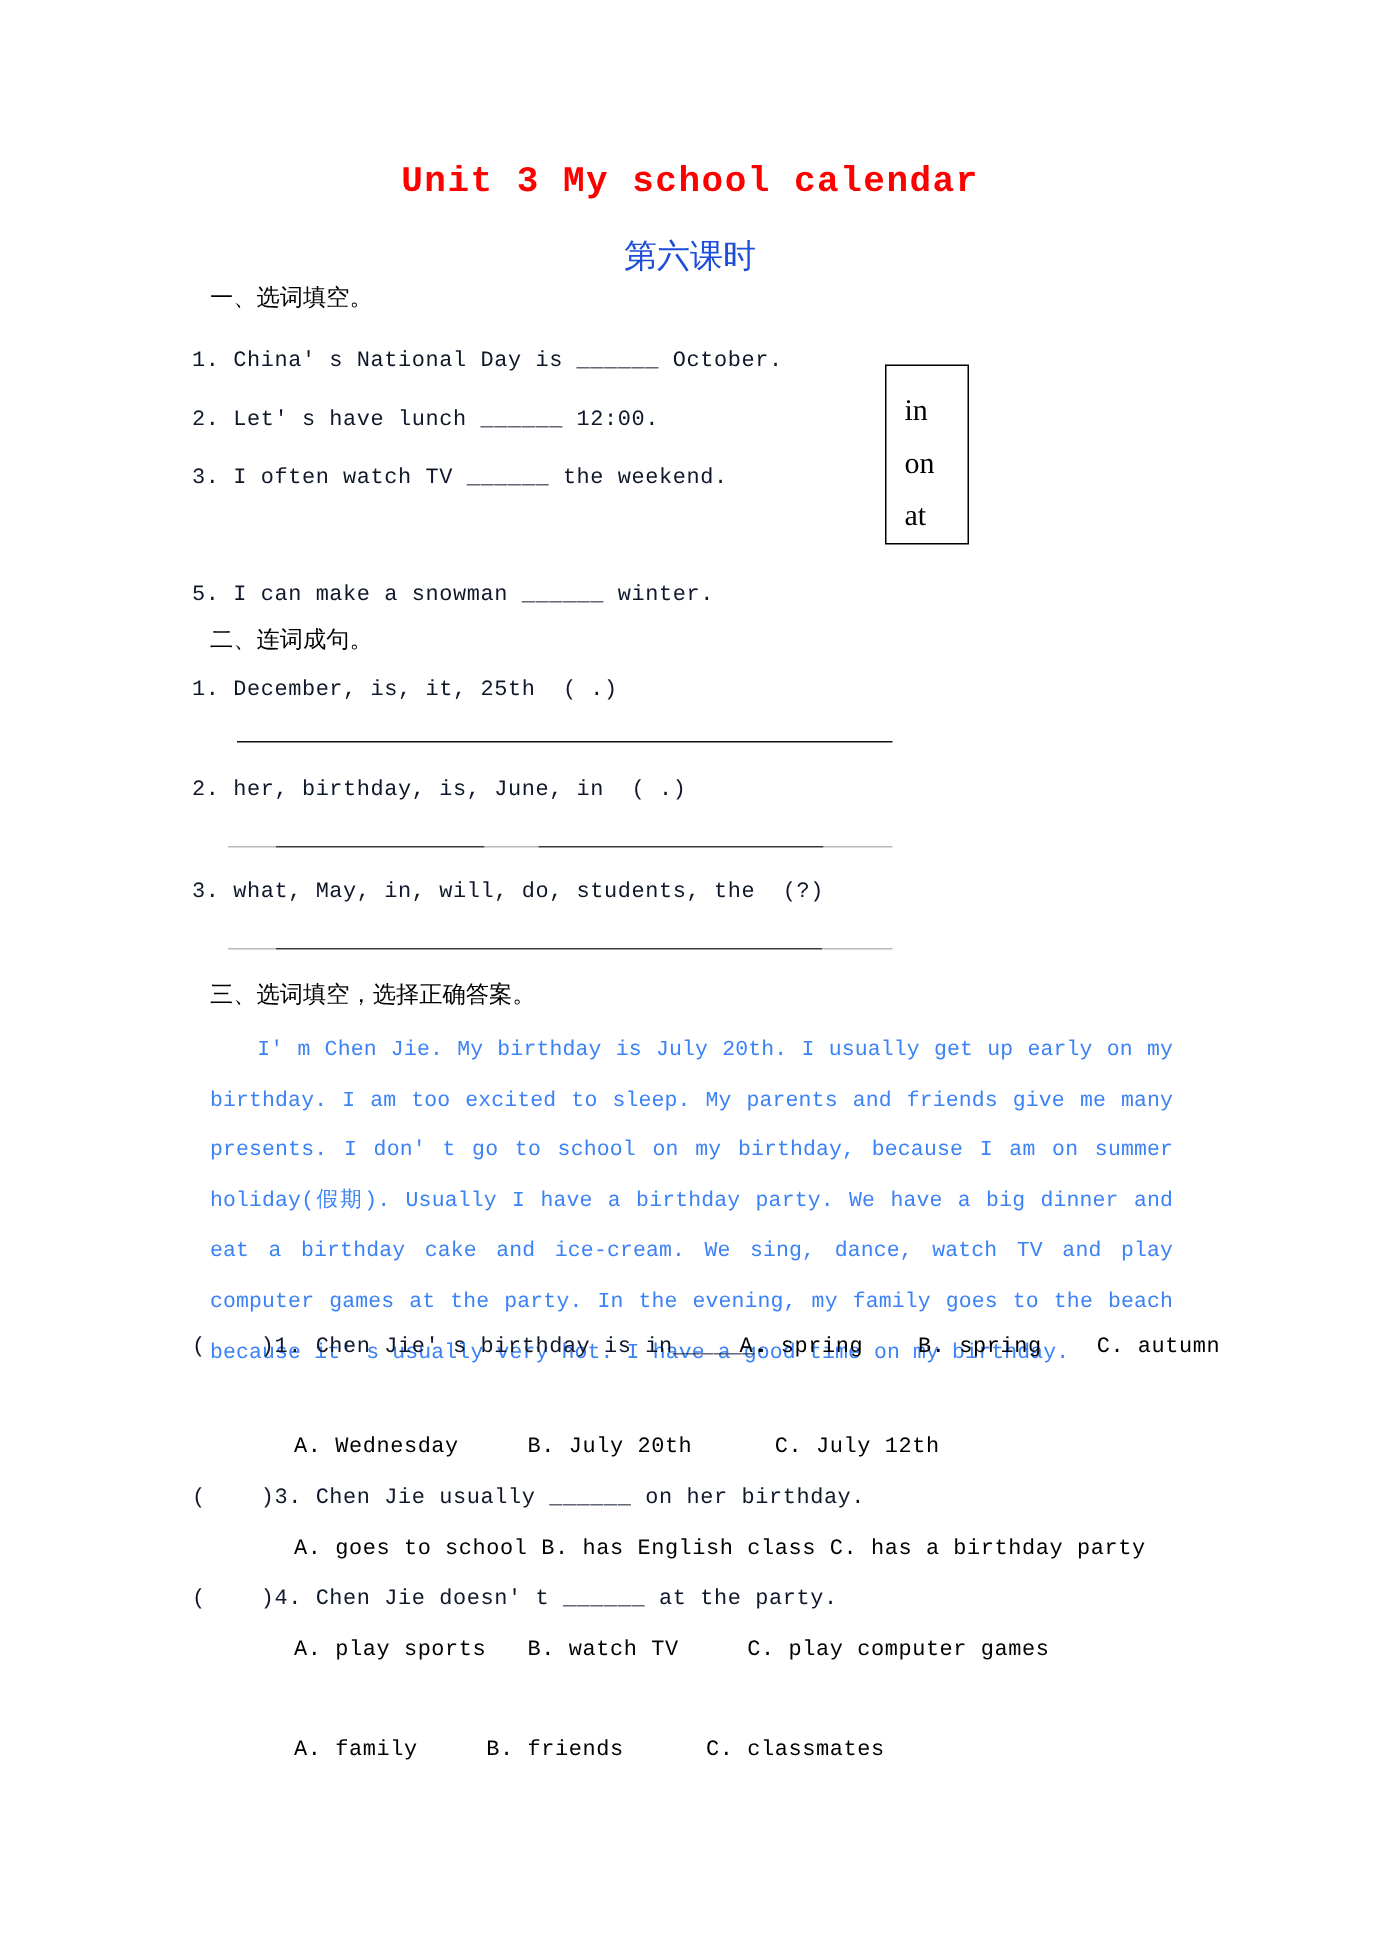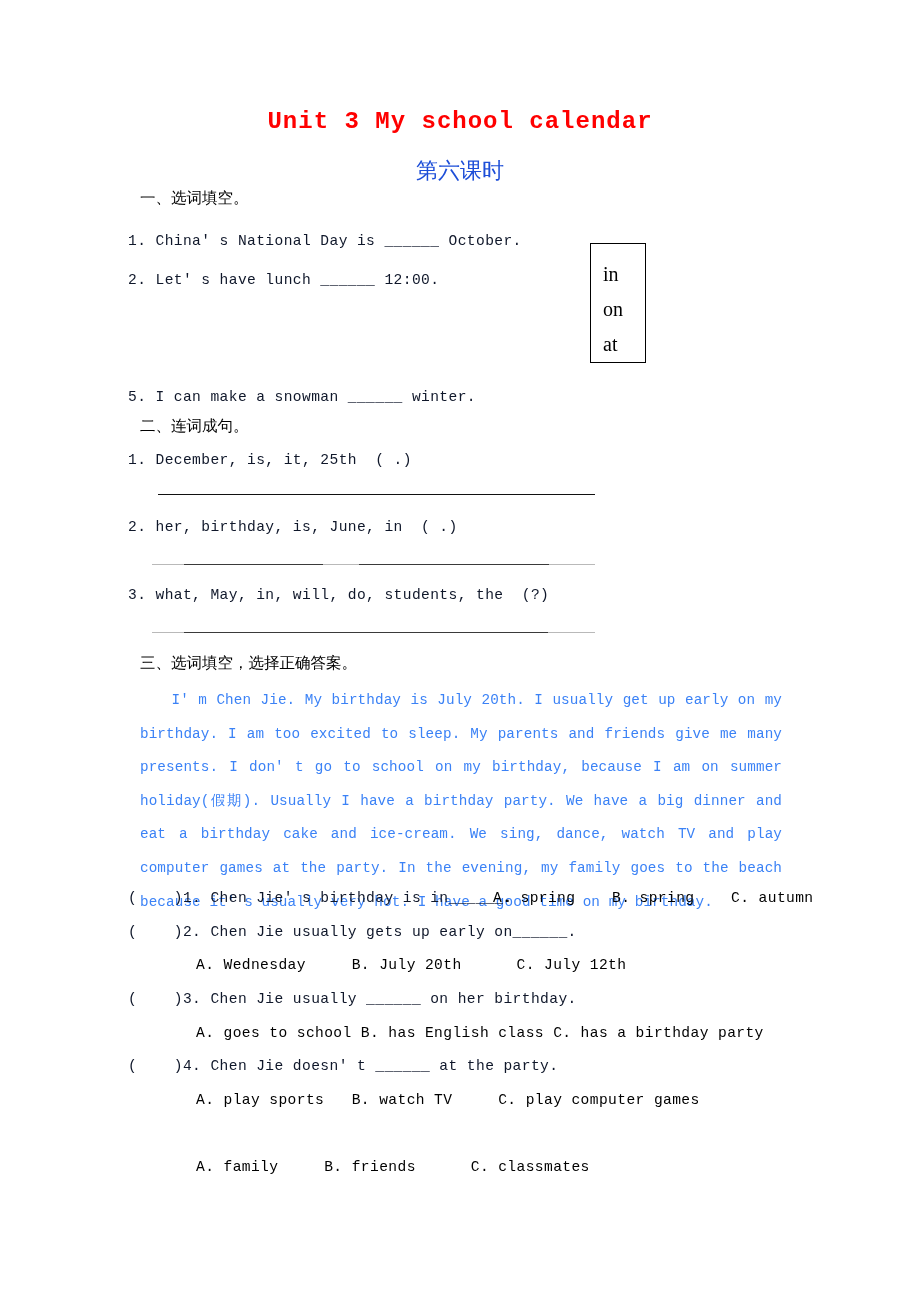--- a/index.html
+++ b/index.html
@@ -127,20 +127,21 @@
 
 <div class="page">
 
   <div class="doc-title">Unit 3 My school calendar</div>
   <div class="doc-subtitle">第六课时</div>
 
   <div class="abs sec-head" style="top:188px;">一、选词填空。</div>
 
   <div class="abs qline" style="top:233px;">1. China' s National Day is ______ October.</div>
   <div class="abs qline" style="top:272px;">2. Let' s have lunch ______ 12:00.</div>
+  <div class="abs qline" style="top:311px;">3. I often watch TV ______ the weekend.</div>
   <div class="abs qline" style="top:389px;">5. I can make a snowman ______ winter.</div>
 
   <div class="word-box">
     <div>in</div>
     <div>on</div>
     <div>at</div>
   </div>
 
   <div class="abs sec-head" style="top:416px;">二、连词成句。</div>
 
@@ -159,21 +160,20 @@
   <div class="ans-rule faint" style="left:184px; top:632px; width:364px;"></div>
   <div class="ans-rule tail" style="left:548px; top:632px; width:47px;"></div>
 
   <div class="abs sec-head" style="top:653px;">三、选词填空，选择正确答案。</div>
 
   <div class="passage">I' m Chen Jie. My birthday is July 20th. I usually get up early on my birthday. I am too excited to sleep. My parents and friends give me many presents. I don' t go to school on my birthday, because I am on summer holiday(假期). Usually I have a birthday party. We have a big dinner and eat a birthday cake and ice-cream. We sing, dance, watch TV and play computer games at the party. In the evening, my family goes to the beach because it' s usually very hot. I have a good time on my birthday.</div>
 
   <div class="abs qline" style="top:890px;">(    )1. Chen Jie' s birthday is in______.</div>
   <div class="abs opts" style="left:493px; top:890px;">A. spring    B. spring    C. autumn</div>
 
-  <div class="abs qline" style="top:924px;">(    )2. Chen Jie usually gets up early on______.</div>
   <div class="abs opts" style="left:196px; top:957px;">A. Wednesday     B. July 20th      C. July 12th</div>
 
   <div class="abs qline" style="top:991px;">(    )3. Chen Jie usually ______ on her birthday.</div>
   <div class="abs opts" style="left:196px; top:1025px;">A. goes to school B. has English class C. has a birthday party</div>
 
   <div class="abs qline" style="top:1058px;">(    )4. Chen Jie doesn' t ______ at the party.</div>
   <div class="abs opts" style="left:196px; top:1092px;">A. play sports   B. watch TV     C. play computer games</div>
 
   <div class="abs opts" style="left:196px; top:1159px;">A. family     B. friends      C. classmates</div>
 

